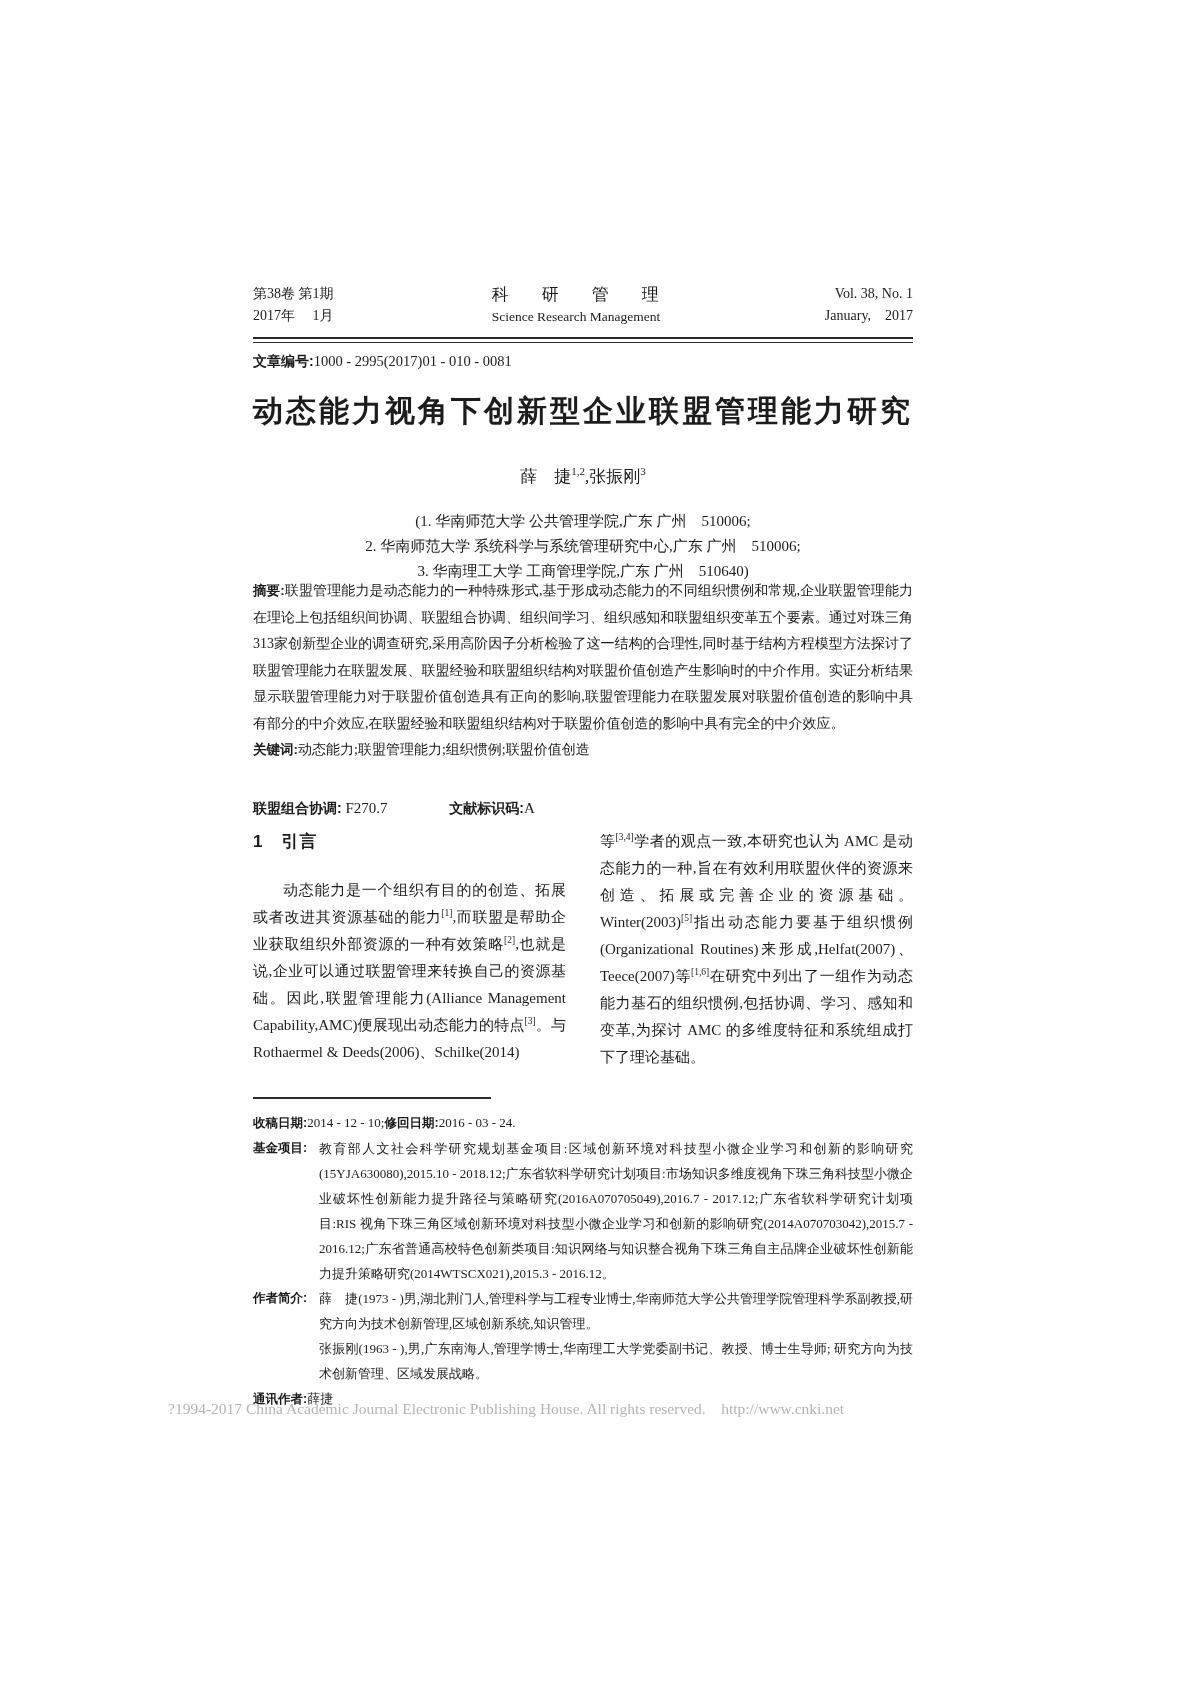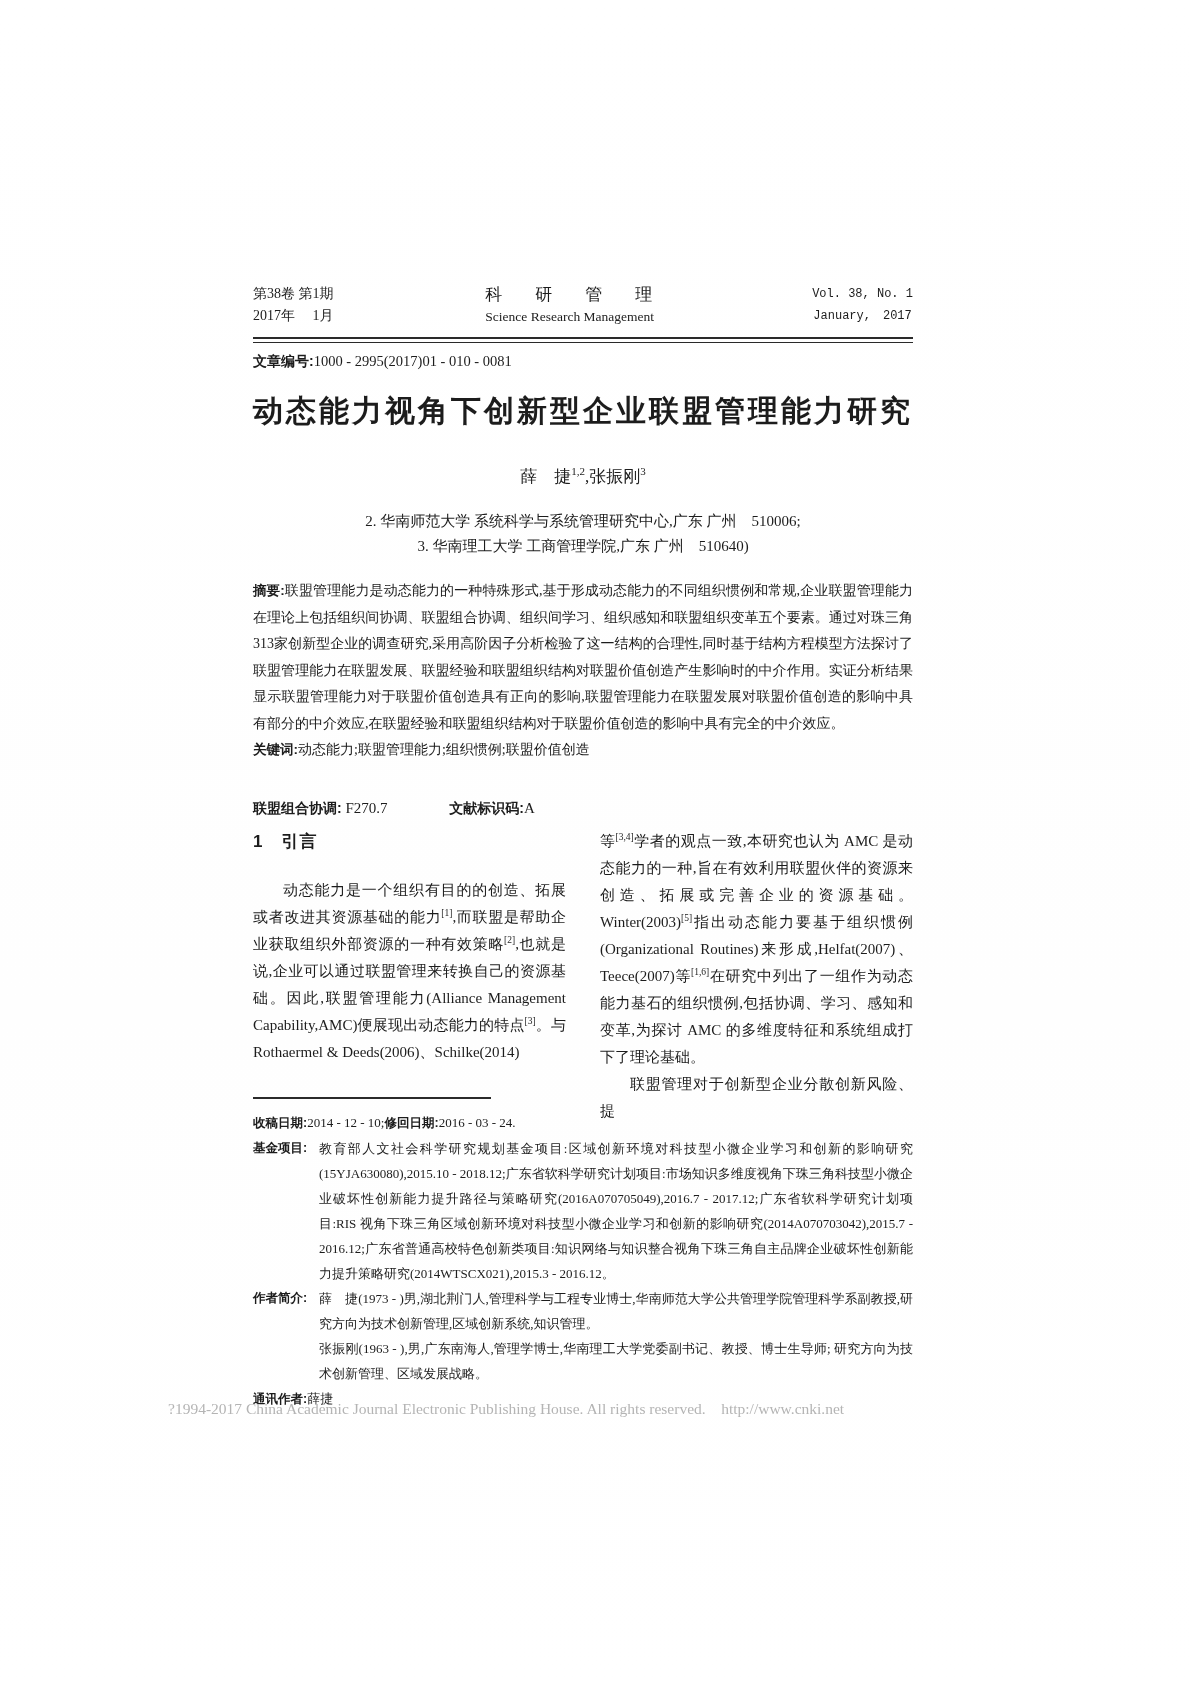--- a/index.html
+++ b/index.html
@@ -11,21 +11,21 @@
   .page{position:absolute;inset:0;background:linear-gradient(180deg,#ffffff 0%,#fefefe 60%,#ffffff 100%);}
   .content{position:absolute;left:253px;top:283px;width:660px;}
   .b{font-family:"Liberation Sans","DejaVu Sans",sans-serif;font-weight:700;}
 
   
   .hdr{position:absolute;top:0;left:0;width:100%;display:flex;justify-content:space-between;align-items:flex-start;}
   .hdr-left{font-size:14px;line-height:22px;text-align:left;}
   .hdr-center{text-align:left;}
   .jcn{font-size:17px;letter-spacing:8px;line-height:24px;}
   .jen{font-size:13.5px;line-height:20px;}
-  .hdr-right{font-size:12px;line-height:22px;text-align:center;font-family:Liberation Mono, monospace;}
+  .hdr-right{font-size:14px;line-height:22px;text-align:right;}
 
   .rules{position:absolute;top:54px;left:0;width:100%;}
   .rules .r1{height:2px;background:#2a2a2a;}
   .rules .r2{height:1.5px;background:#2a2a2a;margin-top:2.5px;}
 
   .artno{position:absolute;top:70px;left:0;font-size:14.5px;}
   .artno .b{font-size:14px;}
 
   .title{position:absolute;top:108px;left:0;width:100%;margin:0;text-align:center;
     font-family:"Liberation Sans","DejaVu Sans",sans-serif;font-weight:700;
@@ -91,20 +91,21 @@
       <span class="b">文章编号:</span><span>1000 - 2995(2017)01 - 010 - 0081</span>
     </div>
 
     <h1 class="title">动态能力视角下创新型企业联盟管理能力研究</h1>
 
     <div class="authors">
       <span>薛　捷</span><sup>1,2</sup><span>,</span><span>张振刚</span><sup>3</sup>
     </div>
 
     <div class="affs">
+      <div>(1. 华南师范大学 公共管理学院,广东 广州　510006;</div>
       <div>2. 华南师范大学 系统科学与系统管理研究中心,广东 广州　510006;</div>
       <div>3. 华南理工大学 工商管理学院,广东 广州　510640)</div>
     </div>
 
     <div class="abs">
       <p class="abs-p">
         <span class="b">摘要:</span><span>联盟管理能力是动态能力的一种特殊形式,基于形成动态能力的不同组织惯例和常规,企业联盟管理能力在理论上包括组织间协调、联盟组合协调、组织间学习、组织感知和联盟组织变革五个要素。通过对珠三角313家创新型企业的调查研究,采用高阶因子分析检验了这一结构的合理性,同时基于结构方程模型方法探讨了联盟管理能力在联盟发展、联盟经验和联盟组织结构对联盟价值创造产生影响时的中介作用。实证分析结果显示联盟管理能力对于联盟价值创造具有正向的影响,联盟管理能力在联盟发展对联盟价值创造的影响中具有部分的中介效应,在联盟经验和联盟组织结构对于联盟价值创造的影响中具有完全的中介效应。</span>
       </p>
       <p class="kw">
         <span class="b">关键词:</span><span>动态能力;联盟管理能力;组织惯例;联盟价值创造</span>
@@ -120,21 +121,20 @@
       <div class="col">
         <h2>1　引言</h2>
         <p class="para">
           <span>动态能力是一个组织有目的的创造、拓展或者改进其资源基础的能力</span><sup>[1]</sup><span>,而联盟是帮助企业获取组织外部资源的一种有效策略</span><sup>[2]</sup><span>,也就是说,企业可以通过联盟管理来转换自己的资源基础。因此,联盟管理能力(Alliance Management Capability,AMC)便展现出动态能力的特点</span><sup>[3]</sup><span>。与 Rothaermel &amp; Deeds(2006)、Schilke(2014)</span>
         </p>
       </div>
       <div class="col">
         <p class="para np">
           <span>等</span><sup>[3,4]</sup><span>学者的观点一致,本研究也认为 AMC 是动态能力的一种,旨在有效利用联盟伙伴的资源来创造、拓展或完善企业的资源基础。Winter(2003)</span><sup>[5]</sup><span>指出动态能力要基于组织惯例(Organizational Routines)来形成,Helfat(2007)、Teece(2007)等</span><sup>[1,6]</sup><span>在研究中列出了一组作为动态能力基石的组织惯例,包括协调、学习、感知和变革,为探讨 AMC 的多维度特征和系统组成打下了理论基础。</span>
         </p>
-        <p class="para">联盟管理对于创新型企业分散创新风险、提</p>
       </div>
     </div>
 
     <div class="fnrule"></div>
 
     <div class="fns">
       <div class="fn-line">
         <span class="b">收稿日期:</span><span>2014 - 12 - 10;</span><span class="b">修回日期:</span><span>2016 - 03 - 24.</span>
       </div>
       <div class="fn-row">

